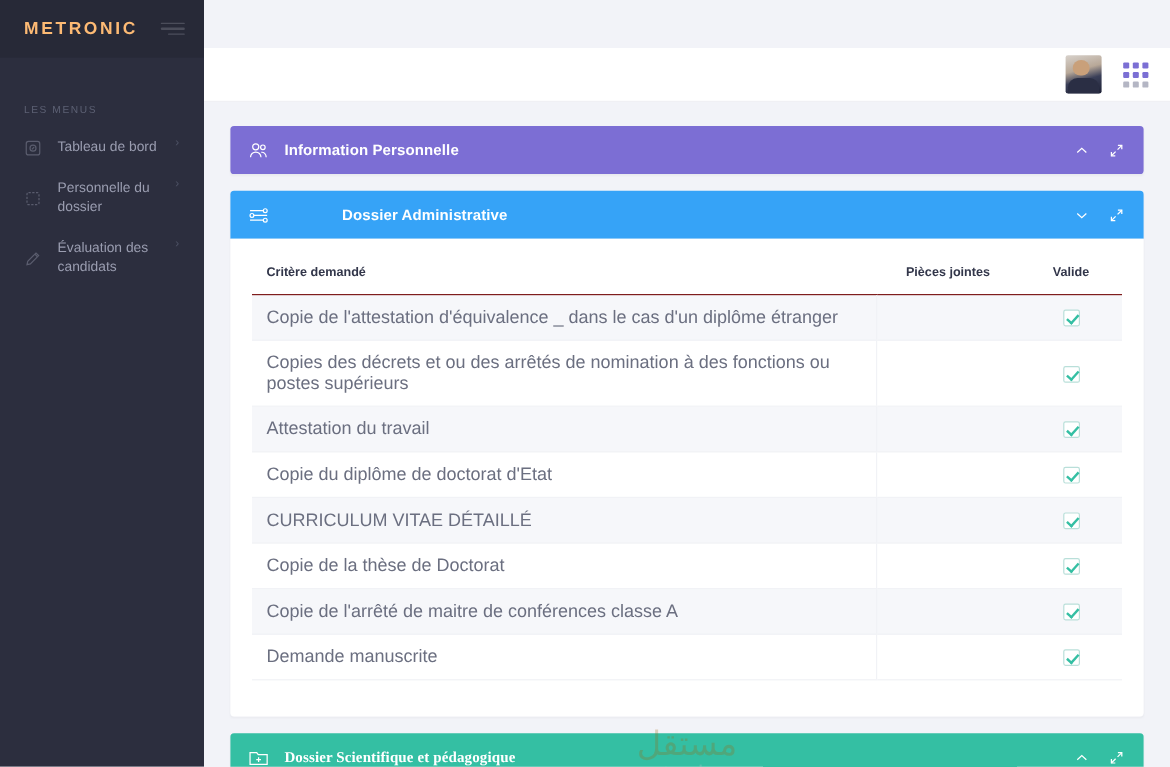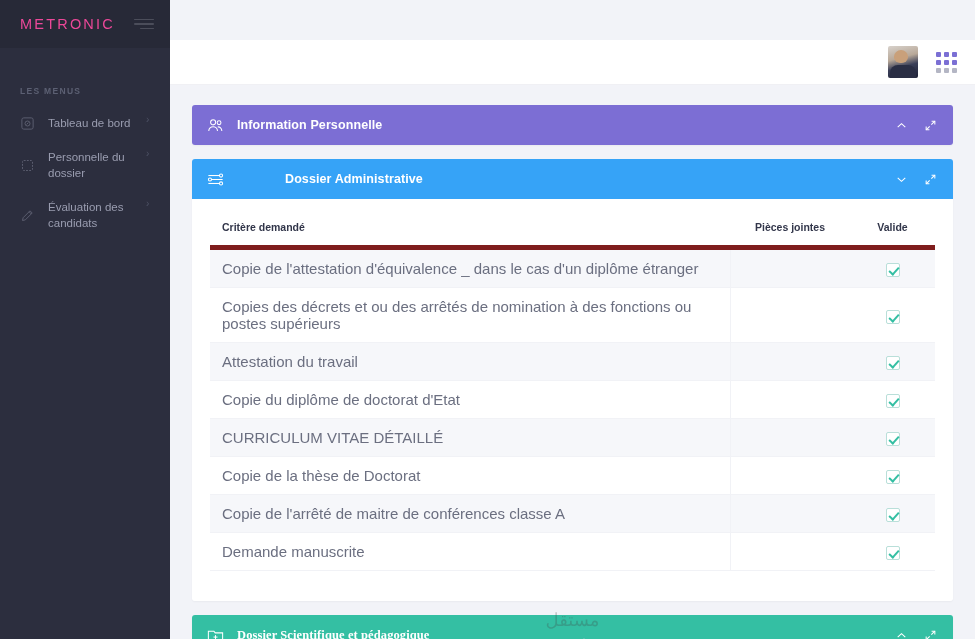--- a/index.html
+++ b/index.html
@@ -18,38 +18,38 @@
     flex: 0 0 170px;
     position: relative;
   }
   .sidebar-brand {
     height: 48px;
     background: #272937;
     display: flex; align-items: center; justify-content: space-between;
     padding: 0 16px 0 20px;
   }
   .brand-text {
-    color: #ec4899;
+    color: #fdba74;
     font-size: 14.5px;
-    font-weight: normal;
+    font-weight: bold;
     letter-spacing: 2.2px;
   }
   .burger { width: 20px; display: flex; flex-direction: column; gap: 3px; opacity: .22; cursor: pointer; }
   .burger i { display: block; height: 1.5px; background: #c9ccd8; border-radius: 1px; }
   .burger i:nth-child(1) { width: 100%; }
   .burger i:nth-child(2) { width: 100%; }
   .burger i:nth-child(3) { width: 72%; align-self: flex-end; }
 
   .menu-label {
     color: #5c6073;
     font-size: 8.5px;
     letter-spacing: 1.3px;
     padding: 38px 0 10px 20px;
     text-transform: uppercase;
-    font-weight: bold;
+    font-weight: normal;
   }
   .nav-item {
     display: flex; 
     padding: 9px 14px 9px 20px;
     cursor: pointer;
     min-height: 34px;
   }
   .nav-ico { width: 22px; flex: 0 0 22px; opacity: .42; display:flex; align-items:center; }
   .nav-ico svg { display:block; }
   .nav-txt {
@@ -114,21 +114,21 @@
   .p-yellow { background: #0ea5e9; }
   .t-white  { color: #ffffff; }
   .t-dark   { color: #2a2f3a; }
 
   .panel-body { background: #ffffff; border-radius: 0 0 3px 3px; padding: 12px 18px 30px 18px; }
 
   
   table.crit { width: 100%; border-collapse: collapse; table-layout: fixed; }
   table.crit th {
     text-align: left; font-size: 10.5px; font-weight: bold; color: #32364a;
-    padding: 10px 12px 12px 12px; border-bottom: 5px solid #7f1d1d;
+    padding: 10px 12px 12px 12px; border-bottom: 1px solid #7f1d1d;
   }
   table.crit th.c-attach { text-align: center; width: 120px; }
   table.crit th.c-valid  { text-align: center; width: 85px; }
   table.crit td {
     font-size: 15px; color: #6b6f80; padding: 10px 12px; height: 28px;
     border-bottom: 1px solid #f1f2f6;
   }
   table.crit td.c-attach { border-left: 1px solid #f1f2f6; }
   table.crit td.c-valid  { text-align: center; }
   table.crit tbody tr:nth-child(odd) { background: #f6f7fa; }
@@ -149,21 +149,21 @@
   .footer {
     padding: 0 22px 14px 22px; flex: 0 0 auto;
     position: relative; z-index: 2;
   }
   .footer-txt { font-size: 9.5px; color: #a6a9b8; }
   .watermark {
     position: absolute; left: 50%; top: 566px; transform: translateX(-50%);
     text-align: center; z-index: 1; pointer-events: none; user-select: none;
     opacity: .25;
   }
-  .wm-ar { font-size: 18px; color: #404040; line-height: 28px; letter-spacing: 1px; }
+  .wm-ar { font-size: 28px; color: #a16207; line-height: 28px; letter-spacing: 1px; }
   .wm-en { font-size: 20px; color: #c8cad6; line-height: 24px; letter-spacing: .5px; }
 </style>
 </head>
 <body>
 
 <div class="app">
 
   <aside class="sidebar">
     <div class="sidebar-brand">
       <span class="brand-text">METRONIC</span>

